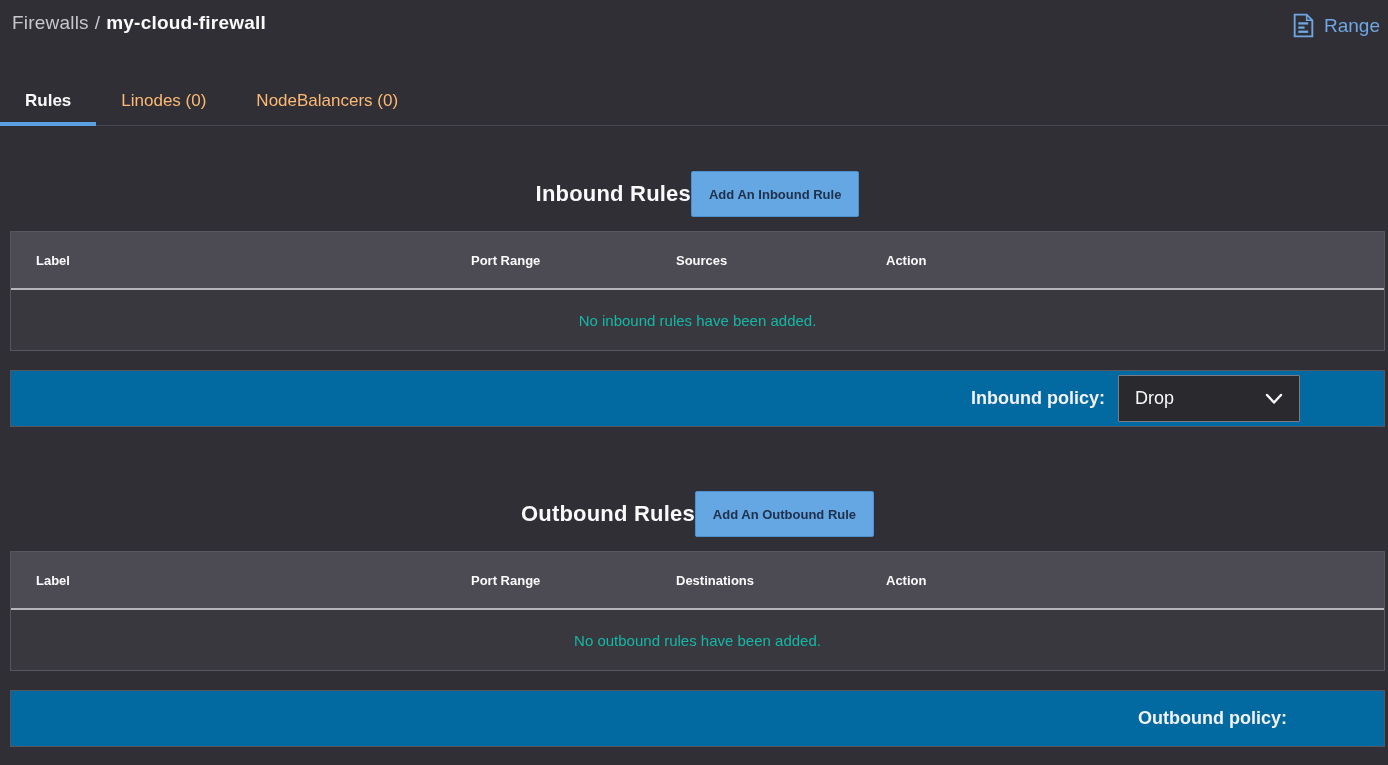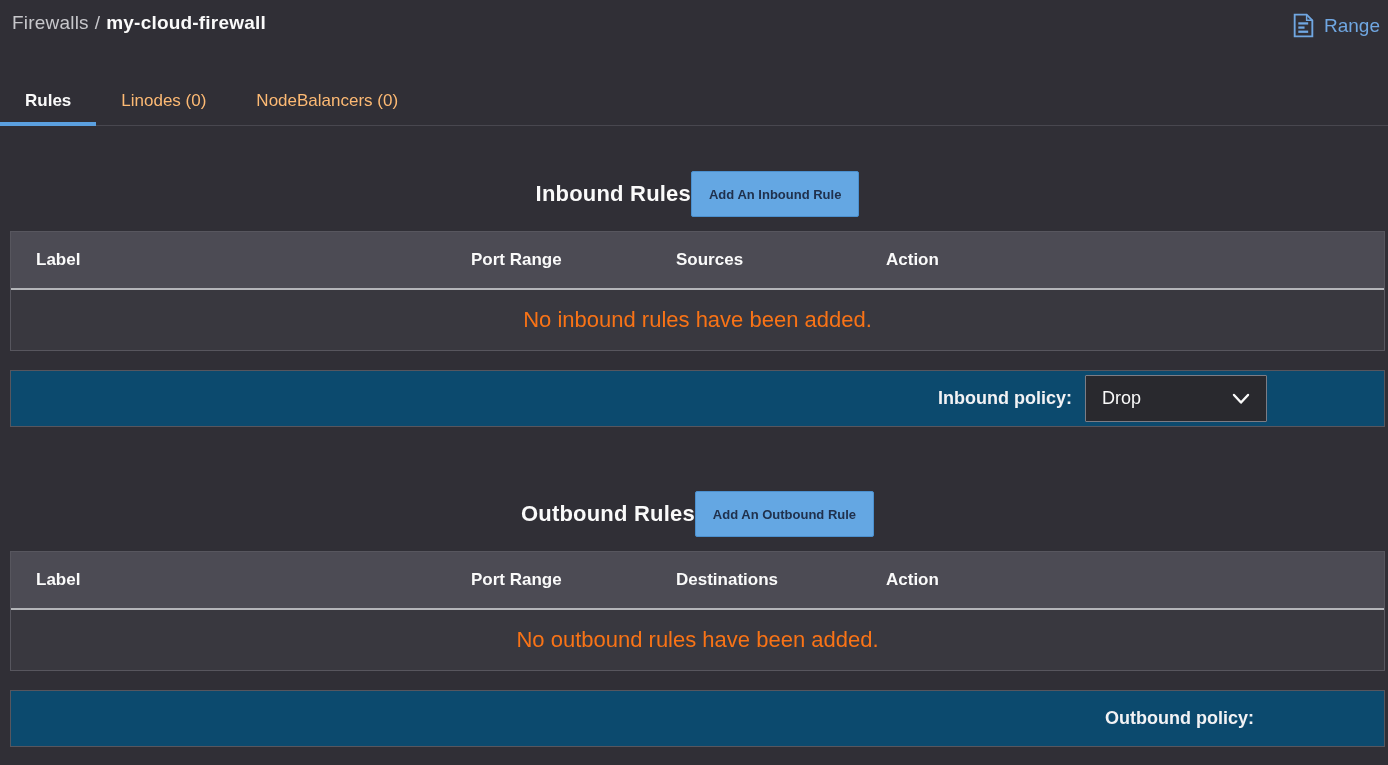--- a/index.html
+++ b/index.html
@@ -61,33 +61,33 @@
     border:1px solid #57565e;
     background:#39383f;
   }
   .thead {
     background:#4c4b54;
     border-bottom:2px solid #b4b5b9;
     height:58px;
     display:grid; grid-template-columns:435px 205px 210px 1fr;
     align-items:center; padding-left:25px;
   }
-  .th { font-size:17px; font-weight:bold; color:#fafafa; }
+  .th { font-size:13px; font-weight:bold; color:#fafafa; }
   .empty-row {
     height:60px; display:flex; align-items:center; justify-content:center;
-    font-size:22px; color:#f97316;
+    font-size:15px; color:#14b8a6;
   }
 
   .policy-row {
     margin:19px 3px 0 10px;
     border:1px solid #57565e;
-    background:#0c4a6e;
+    background:#0369a1;
     height:57px;
     display:flex; align-items:center; justify-content:flex-end;
-    padding-right:117px;
+    padding-right:84px;
   }
   .policy-label { font-size:18px; font-weight:bold; color:#f2f2f4; margin-right:13px; }
   .policy-select {
     width:182px; height:47px;
     background:#29292e; border:1px solid #7c7c84; border-radius:1px;
     display:flex; align-items:center; justify-content:space-between;
     padding:0 16px; cursor:pointer;
   }
   .policy-select .value { font-size:18px; color:#fafafa; }
   .policy-select svg { display:block; }

